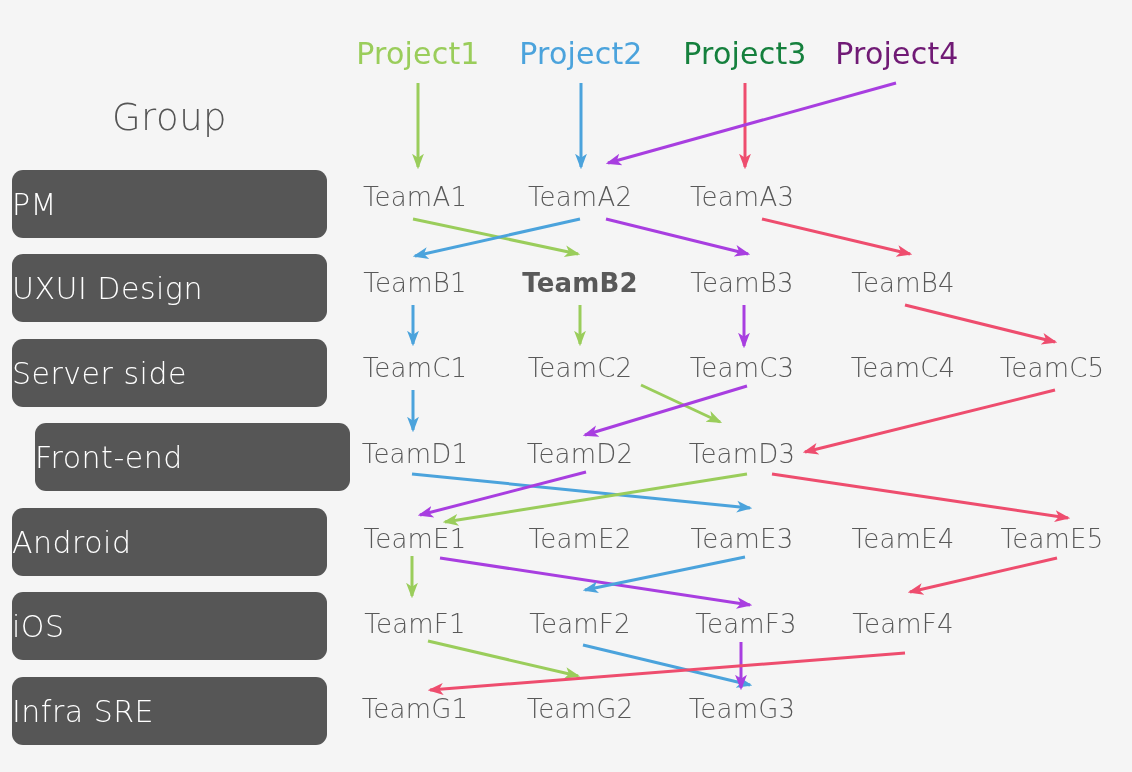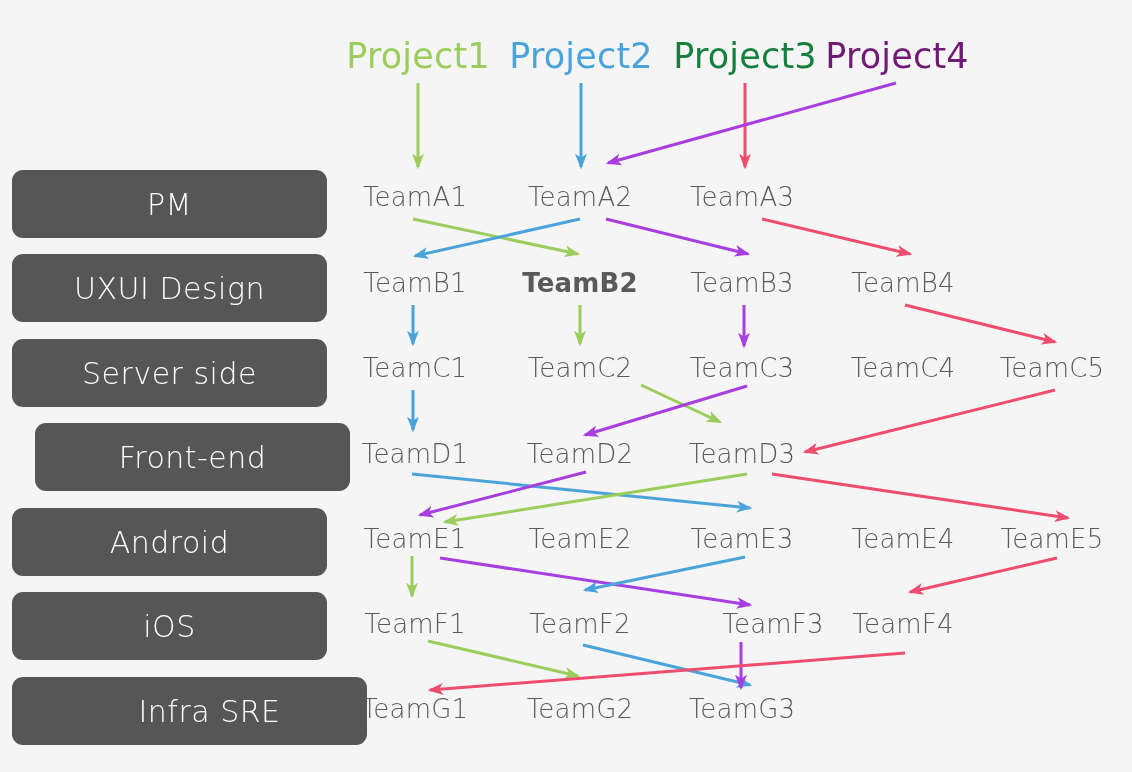--- a/index.html
+++ b/index.html
@@ -21,31 +21,31 @@
     font-size:37px;
     color:#555;
     font-weight:300;
     letter-spacing:0.5px;
   }
   .pill{
     position:absolute;
     left:12px;width:315px;height:68px;
     background:#565656;
     border-radius:11px;
-    display:flex;align-items:center;justify-content:center;
+    display:flex;align-items:center;
     color:#ffffff;
     font-size:30px;
     font-weight:300;
     letter-spacing:0.5px;
   }
 
   
   .proj{
     position:absolute;
-    font-size:35px;
+    font-size:30px;
     font-weight:400;
     white-space:nowrap;
     transform:translateX(-50%);
     letter-spacing:0.2px;
   }
 
   
   .node{
     position:absolute;
     font-size:26px;
@@ -61,41 +61,42 @@
     position:absolute;left:0;top:0;
     width:1132px;height:772px;
     pointer-events:none;
   }
 </style>
 </head>
 <body>
 
 <div id="root">
 
+  <div class="group-title">Group</div>
 
   <div id="pills">
       <div class="pill" style="top: 170px;">
         <span>PM</span>
       </div>
       <div class="pill" style="top: 254px;">
         <span>UXUI Design</span>
       </div>
       <div class="pill" style="top: 339px;">
         <span>Server side</span>
       </div>
       <div class="pill" style="top: 423px; margin-left: 23px;">
         <span>Front-end</span>
       </div>
       <div class="pill" style="top: 508px;">
         <span>Android</span>
       </div>
       <div class="pill" style="top: 592px;">
         <span>iOS</span>
       </div>
-      <div class="pill" style="top: 677px; padding-left: 40px;">
+      <div class="pill" style="top: 677px;">
         <span>Infra SRE</span>
       </div>
     </div>
 
   <div id="projects">
       <div class="proj" style="left: 418px; top: 36px; color: rgb(154, 205, 91);">Project1</div>
       <div class="proj" style="left: 581px; top: 36px; color: rgb(75, 163, 220);">Project2</div>
       <div class="proj" style="left: 745px; top: 36px; color: #15803d;">Project3</div>
       <div class="proj" style="left: 897px; top: 36px; color: #701a75;">Project4</div>
     </div>
@@ -161,20 +162,20 @@
       <div class="node" style="left: 415px; top: 454px;">TeamD1</div>
       <div class="node" style="left: 580px; top: 454px;">TeamD2</div>
       <div class="node" style="left: 742px; top: 454px;">TeamD3</div>
       <div class="node" style="left: 415px; top: 539px;">TeamE1</div>
       <div class="node" style="left: 580px; top: 539px;">TeamE2</div>
       <div class="node" style="left: 742px; top: 539px;">TeamE3</div>
       <div class="node" style="left: 903px; top: 539px;">TeamE4</div>
       <div class="node" style="left: 1052px; top: 539px;">TeamE5</div>
       <div class="node" style="left: 415px; top: 624px;">TeamF1</div>
       <div class="node" style="left: 580px; top: 624px;">TeamF2</div>
-      <div class="node" style="left: 773px; top: 624px;">TeamF3</div>
+      <div class="node" style="left: 746px; top: 624px;">TeamF3</div>
       <div class="node" style="left: 903px; top: 624px;">TeamF4</div>
       <div class="node" style="left: 415px; top: 709px;">TeamG1</div>
       <div class="node" style="left: 580px; top: 709px;">TeamG2</div>
       <div class="node" style="left: 742px; top: 709px;">TeamG3</div>
     </div>
 
 </div>
 
 </body></html>

